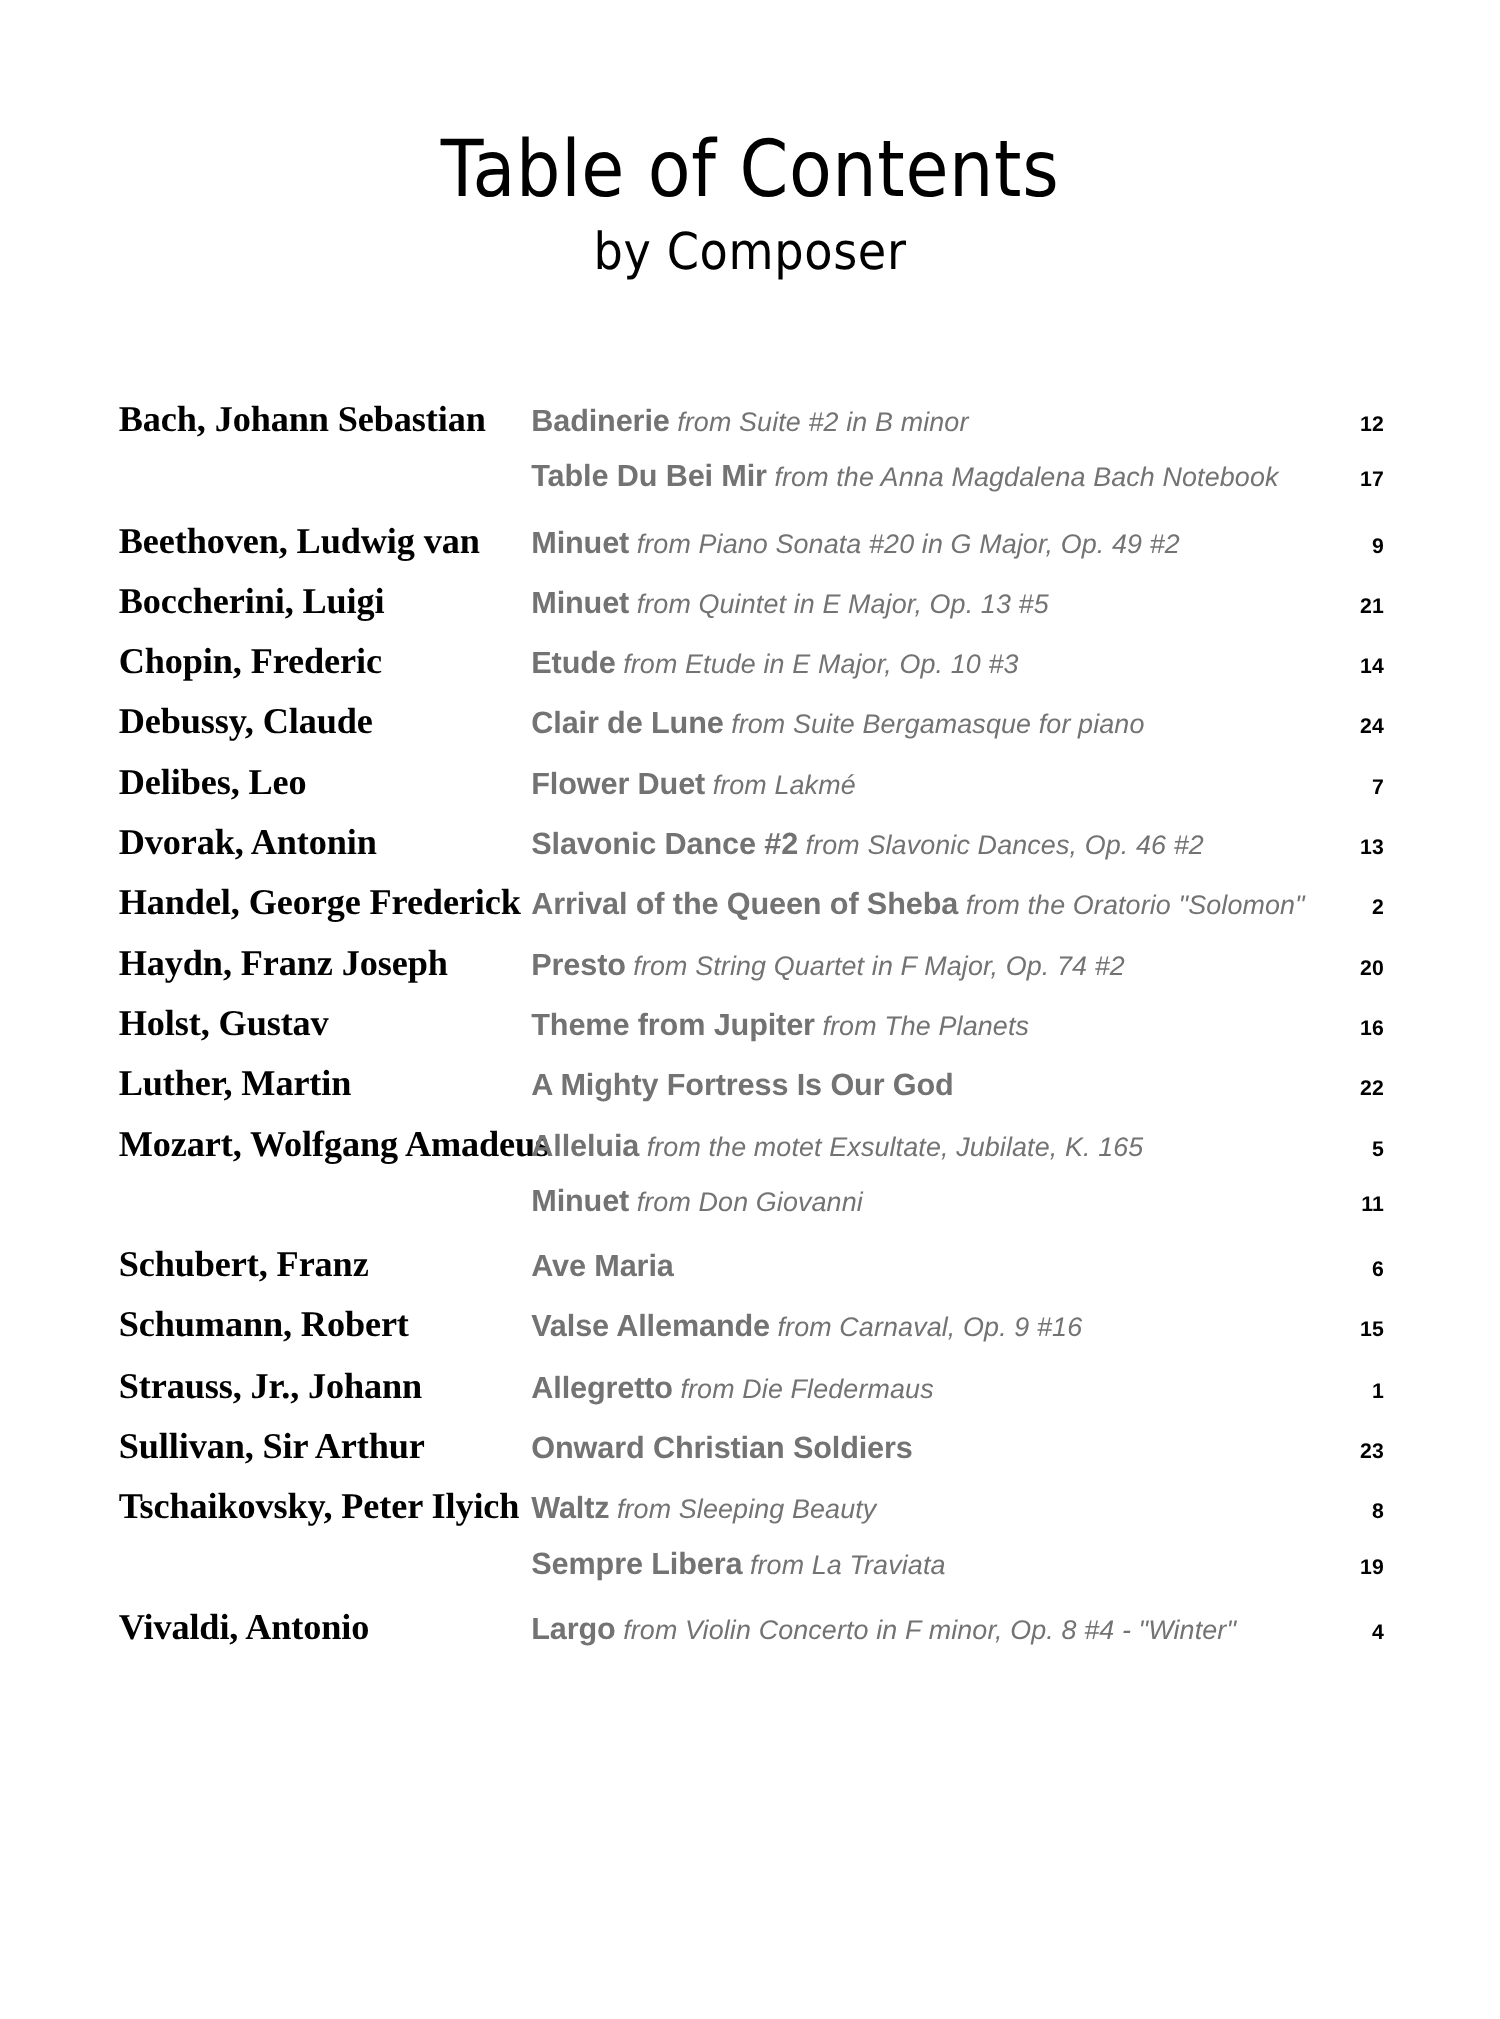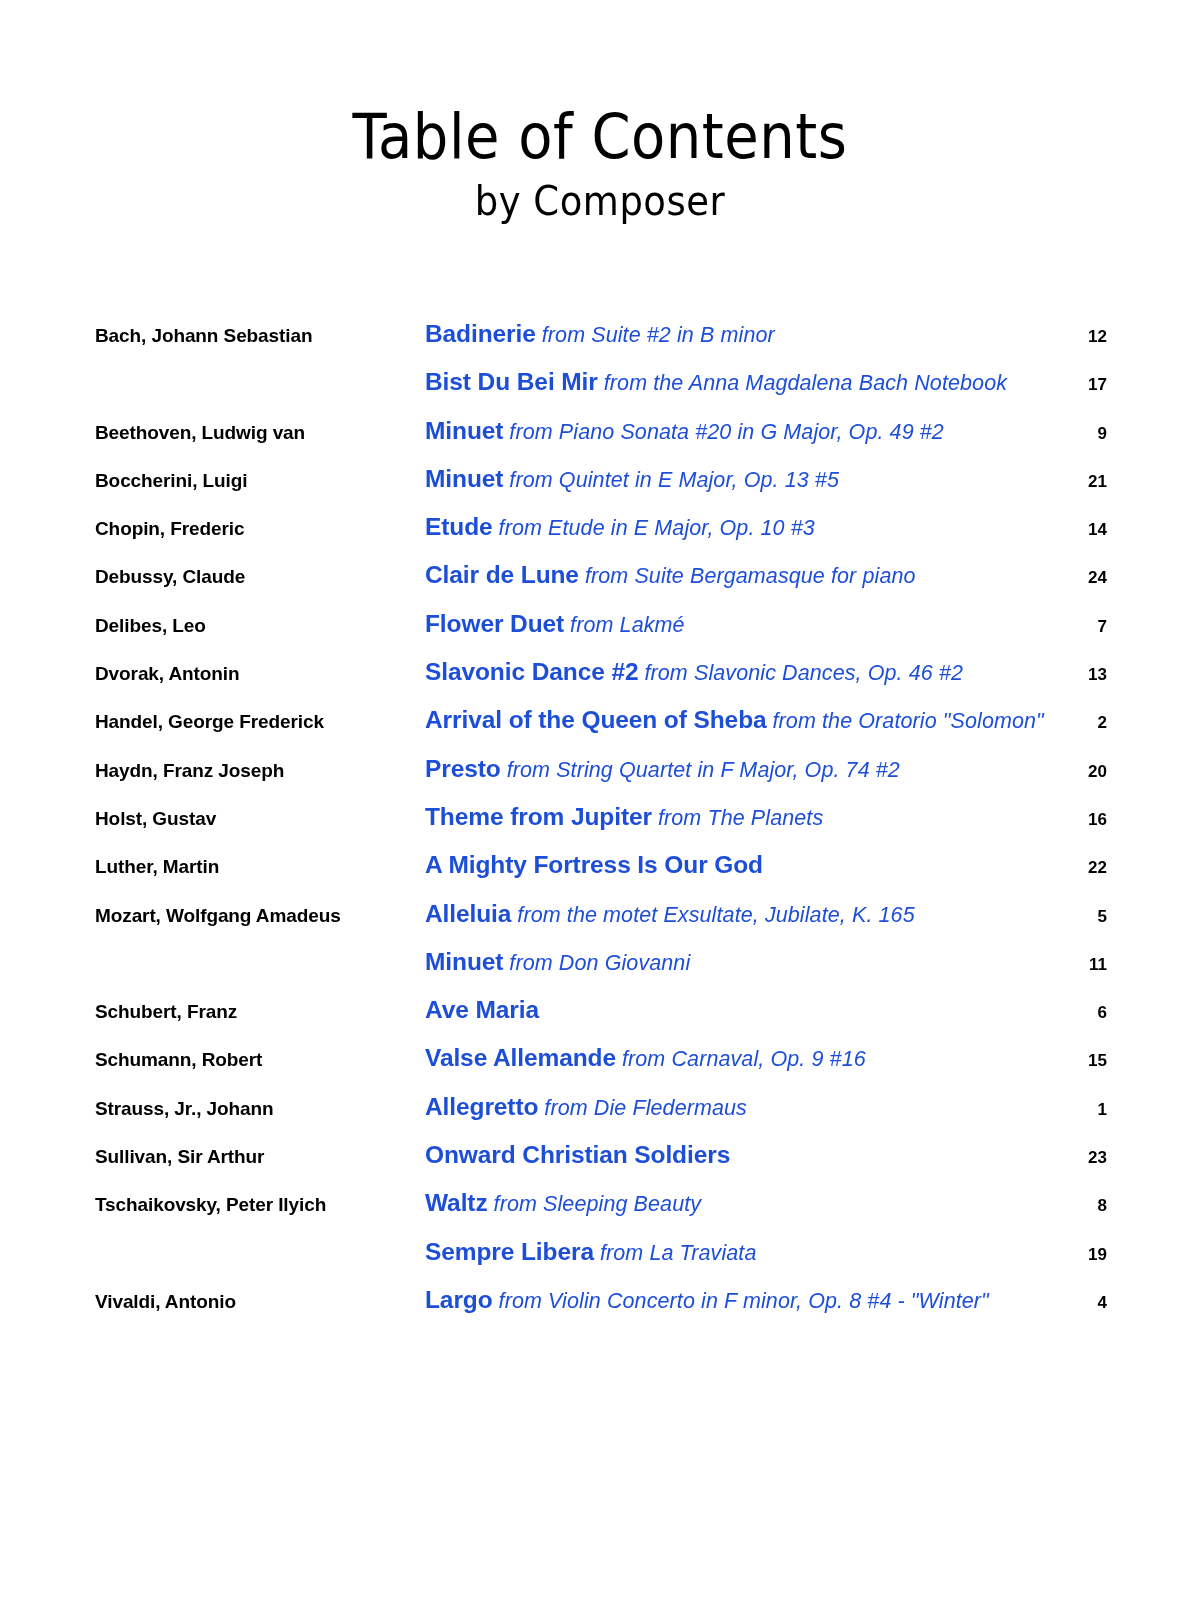--- a/index.html
+++ b/index.html
@@ -63,29 +63,30 @@
 
   .toc td {
     padding: 0;
     vertical-align: baseline;
     white-space: nowrap;
     overflow: visible;
   }
 
   .col-composer {
     width: 330px;
-    font-size: 19px;
+    font-size: 29px;
     font-weight: 700;
     letter-spacing: -0.1px;
     color: #000;
+    font-family: Liberation Serif, serif;
   }
   .col-work {
     width: 612px;
     font-size: 24.5px;
-    color: #1d4ed8;
+    color: #737373;
   }
   .col-page {
     width: 70px;
     text-align: right;
     font-size: 17px;
     font-weight: 700;
     color: #000;
     padding-right: 2px;
   }
 
@@ -114,21 +115,21 @@
 
   <table class="toc">
     <tbody>
         <tr>
           <td class="col-composer">Bach, Johann Sebastian</td>
           <td class="col-work"><span class="work-title">Badinerie</span><span class="work-source">from Suite #2 in B minor</span></td>
           <td class="col-page">12</td>
         </tr>
         <tr>
           <td class="col-composer"></td>
-          <td class="col-work"><span class="work-title">Bist Du Bei Mir</span><span class="work-source">from the Anna Magdalena Bach Notebook</span></td>
+          <td class="col-work"><span class="work-title">Table Du Bei Mir</span><span class="work-source">from the Anna Magdalena Bach Notebook</span></td>
           <td class="col-page">17</td>
         </tr>
         <tr>
           <td class="col-composer">Beethoven, Ludwig van</td>
           <td class="col-work"><span class="work-title">Minuet</span><span class="work-source">from Piano Sonata #20 in G Major, Op. 49 #2</span></td>
           <td class="col-page">9</td>
         </tr>
         <tr>
           <td class="col-composer">Boccherini, Luigi</td>
           <td class="col-work"><span class="work-title">Minuet</span><span class="work-source">from Quintet in E Major, Op. 13 #5</span></td>

